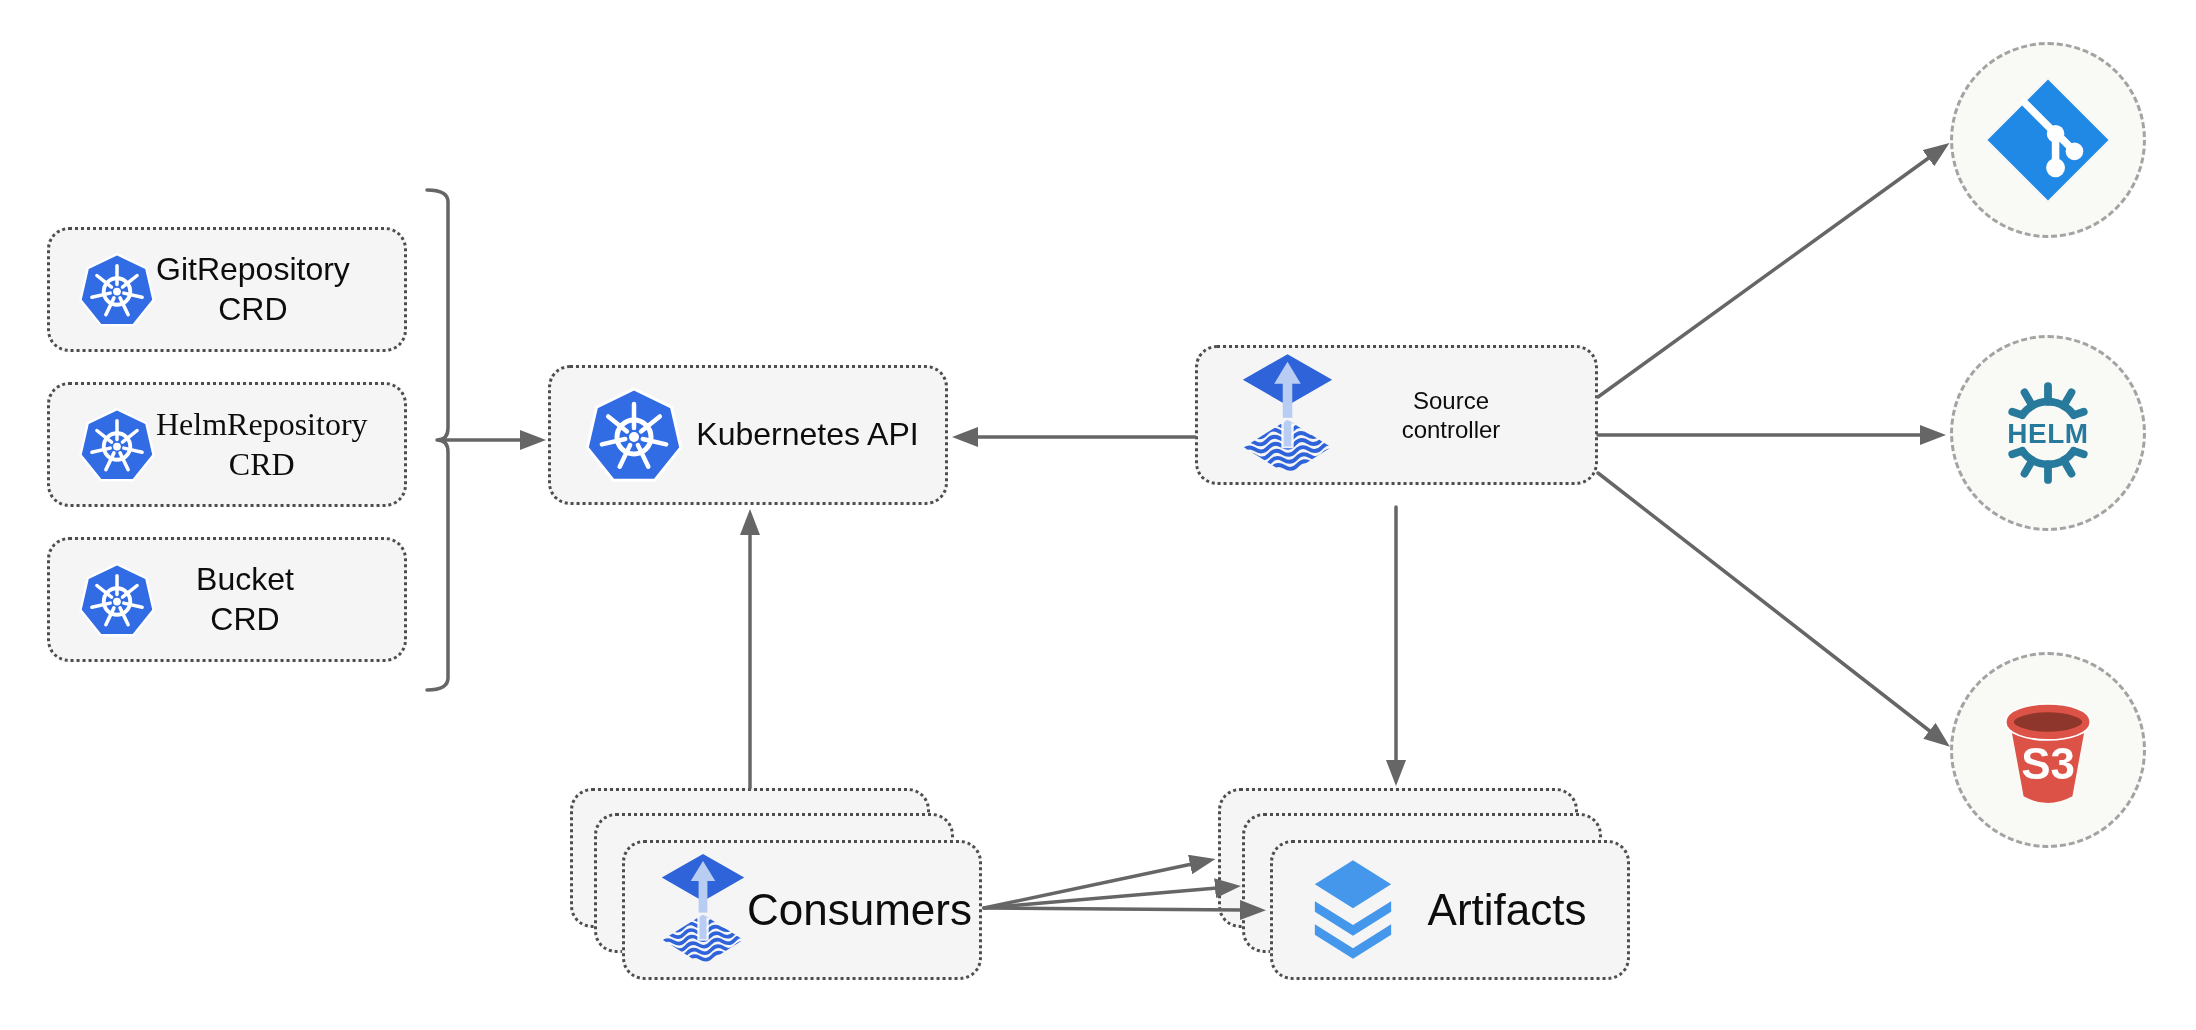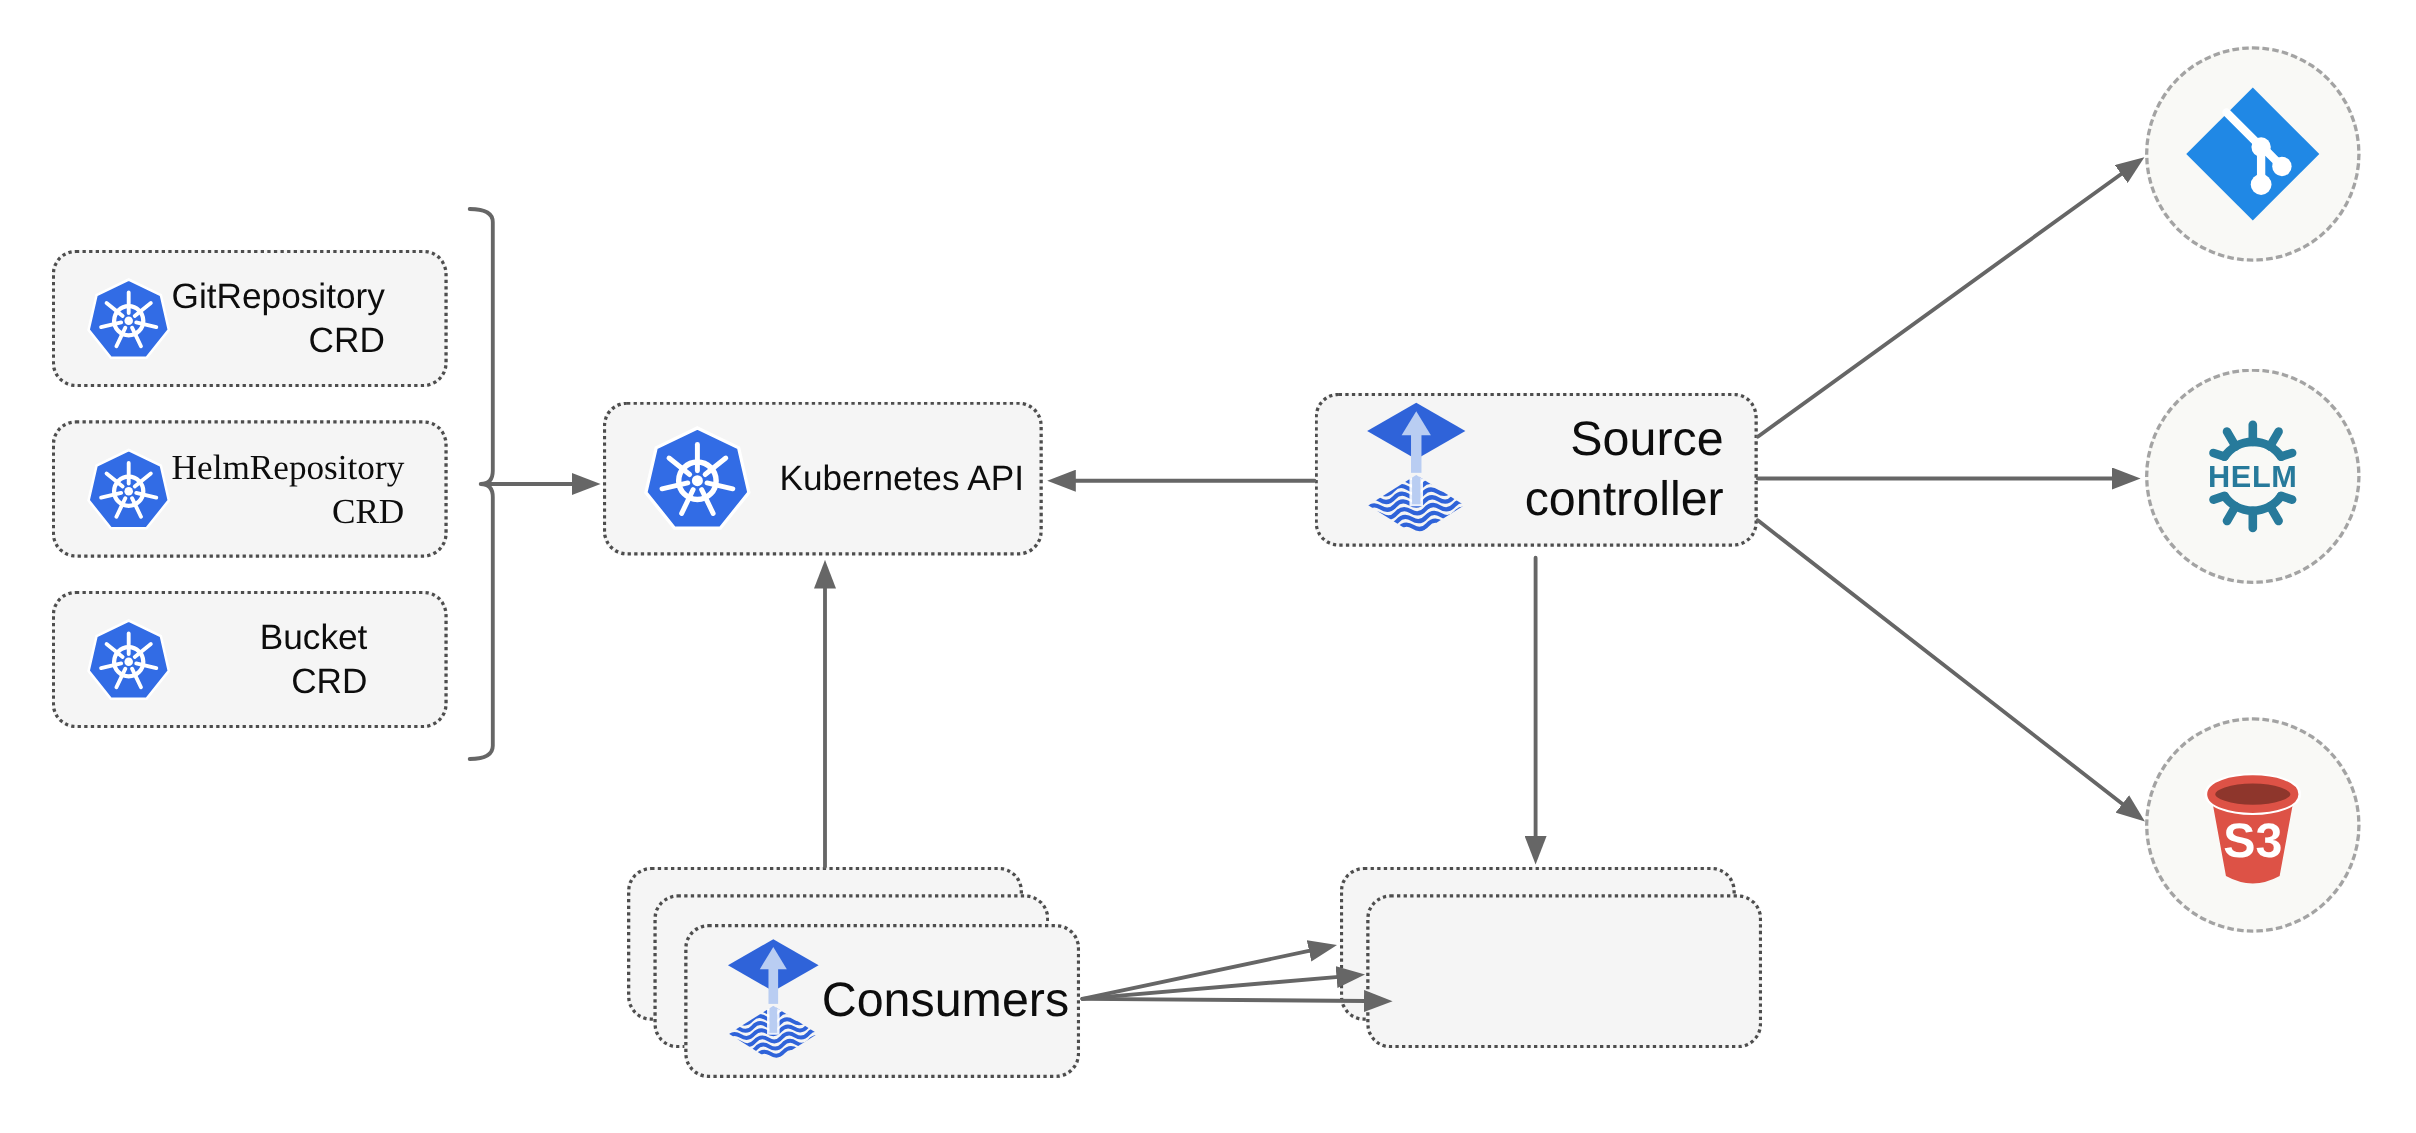--- a/index.html
+++ b/index.html
@@ -28,36 +28,36 @@
     background:var(--box-fill);
     border:3px dotted var(--box-border);
     border-radius:22px;
     display:flex;
     align-items:center;
     box-sizing:border-box;
     z-index:2;
   }
   .node .label{
     flex:1;
-    text-align:right;
+    text-align:center;
     color:var(--text);
     line-height:1.22;
   }
   .crd-box{left:47px;width:360px;height:125px;font-size:32px;}
   .crd-box .icon-wrap{margin-left:28px;}
   .crd-box .label{padding-right:70px;}
   #crd-1{top:227px;}
   #crd-2{top:382px;font-family:Liberation Serif, serif;}
   #crd-3{top:537px;}
 
   #k8s-api{left:548px;top:365px;width:400px;height:140px;font-size:32px;}
   #k8s-api .icon-wrap{margin-left:33px;}
   #k8s-api .label{padding-right:14px;}
 
-  #source-controller{left:1195px;top:357px;width:403px;height:140px;font-size:44px;}
+  #source-controller{left:1195px;top:345px;width:403px;height:140px;font-size:24px;}
   #source-controller .icon-wrap{margin-left:42px;}
   #source-controller .label{padding-right:28px;}
 
   .stack{position:absolute;z-index:2;}
   .stack .card{
     position:absolute;
     width:360px;height:140px;
     background:var(--box-fill);
     border:3px dotted var(--box-border);
     border-radius:22px;
@@ -268,20 +268,32 @@
           </g>
         </svg>
       </span>
       <div class="label">Consumers</div>
     </div>
   </div>
 
   <div class="stack" id="artifacts-stack">
     <div class="card back"></div>
     <div class="card mid"></div>
+    <div class="card front">
+      <span class="icon-wrap">
+        <svg width="92" height="110" viewBox="0 0 100 124">
+          <g style="fill:var(--layers-blue)">
+            <polygon points="50,6 93,33 50,60 7,33"></polygon>
+            <polygon points="7,52 50,79 93,52 93,64 50,91 7,64"></polygon>
+            <polygon points="7,78 50,105 93,78 93,90 50,117 7,90"></polygon>
+          </g>
+        </svg>
+      </span>
+      <div class="label">Artifacts</div>
+    </div>
   </div>
 
   <div class="provider-circle" id="git-circle">
     <svg width="126" height="126" viewBox="0 0 100 100">
       <polygon points="50,2 98,50 50,98 2,50" style="fill:var(--git-blue)"></polygon>
       <g stroke="#ffffff" stroke-width="6" stroke-linecap="round">
         <line x1="31" y1="20" x2="53" y2="42"></line>
         <line x1="56" y1="50" x2="56" y2="66"></line>
         <line x1="60" y1="48" x2="68" y2="56"></line>
       </g>

